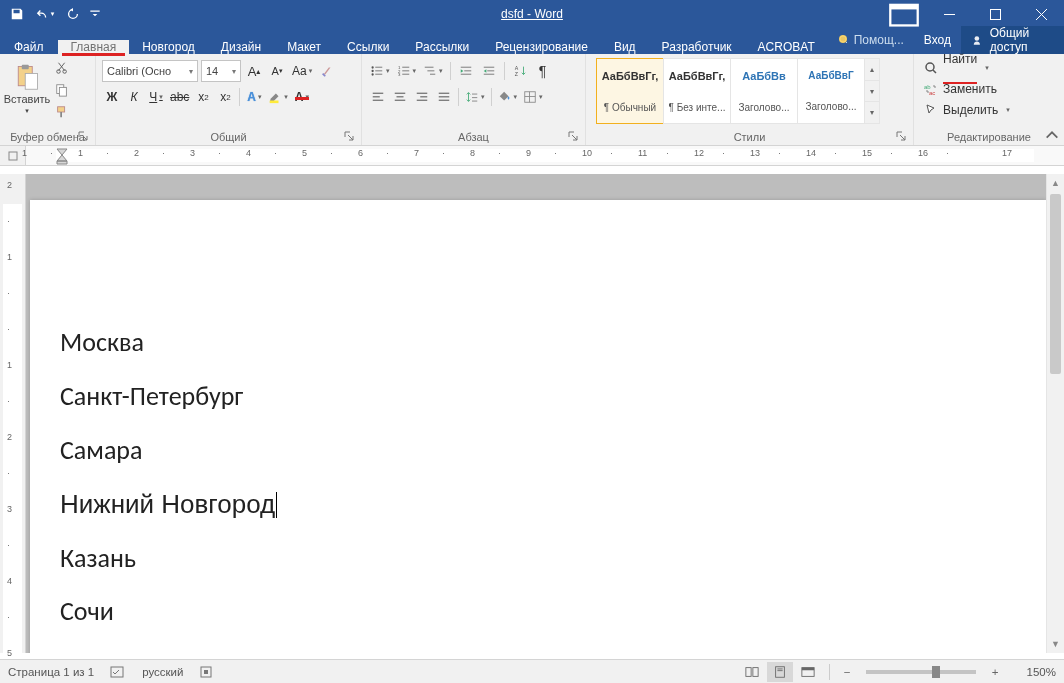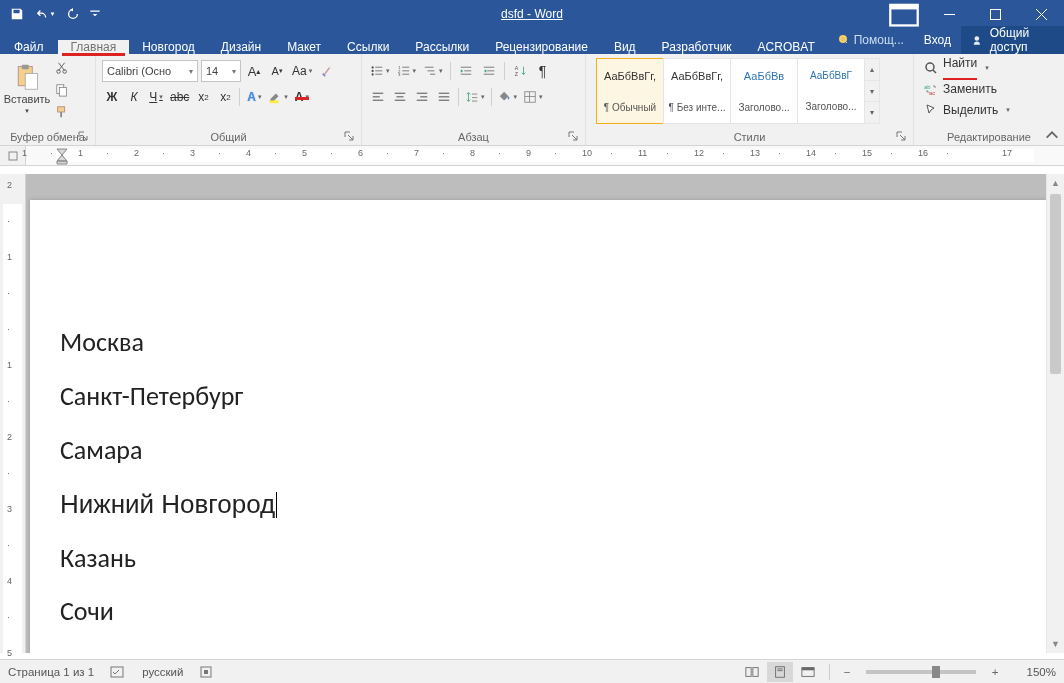--- a/index.html
+++ b/index.html
@@ -53,32 +53,32 @@
   .rbtn.b{font-weight:bold;}
   .rbtn.i{font-style:italic;}
   .rbtn.u{text-decoration:underline;}
   .rbtn.strike{text-decoration:line-through;}
   .sep-v{width:1px;height:18px;background:#d0d0d0;margin:0 2px;}
 
   
   .styles-gallery { display:flex; height:66px; }
   .style-item { width:68px; border:1px solid #e5e5e5; margin-right:-1px; display:flex; flex-direction:column; align-items:center; justify-content:center; cursor:pointer; background:#fff;}
   .style-item.sel{border:1px solid #f2b01e; background:#fdf6e3;}
-  .style-preview{font-size:11px; color:#333; margin-bottom:20px;}
+  .style-preview{font-size:11px; color:#333; margin-bottom:20px;font-weight:bold;}
   .style-preview.blue{color:#2e74b5;}
   .style-name{font-size:10px; color:#555; white-space:nowrap; overflow:hidden; max-width:66px;}
   .gallery-more{width:16px; border:1px solid #e5e5e5; display:flex; flex-direction:column;}
   .gallery-more div{flex:1; display:flex; align-items:center; justify-content:center; cursor:pointer; color:#666; font-size:8px;}
   .gallery-more div+div{border-top:1px solid #e5e5e5;}
 
   .edit-col{display:flex;flex-direction:column; padding:2px 6px; gap:1px;}
   .edit-btn{display:flex;align-items:center;gap:5px;height:20px;cursor:pointer;font-size:12px;color:#333;white-space:nowrap;position:relative;}
   .edit-btn.dd::after{content:"▾"; font-size:7px; margin-left:3px; color:#666;}
   .edit-btn svg{width:14px;height:14px;}
-  .edit-btn.underline-red span{border-bottom:2.5px solid #d22; padding-bottom:8px;}
+  .edit-btn.underline-red span{border-bottom:2.5px solid #d22; padding-bottom:16px;}
   .collapse-ribbon{position:absolute;right:4px;bottom:2px;width:16px;height:16px;cursor:pointer;color:#666;}
 
   
   .ruler-h { height:20px; background:#fff; border-bottom:1px solid #d4d4d4; position:relative; display:flex;}
   .ruler-corner{width:26px;background:#f1f1f1;border-right:1px solid #d4d4d4;display:flex;align-items:center;justify-content:center;}
   .ruler-track{flex:1;position:relative;background:#f9f9f9;}
   .ruler-white{position:absolute;top:3px;bottom:3px;background:#fff;}
   .ruler-mark{position:absolute;top:2px;font-size:9px;color:#666;}
   .ruler-v{position:absolute;left:0;top:174px;bottom:30px;width:26px;background:#f1f1f1;border-right:1px solid #d4d4d4;}
   .ruler-v .vmark{position:absolute;left:7px;font-size:9px;color:#666;}

